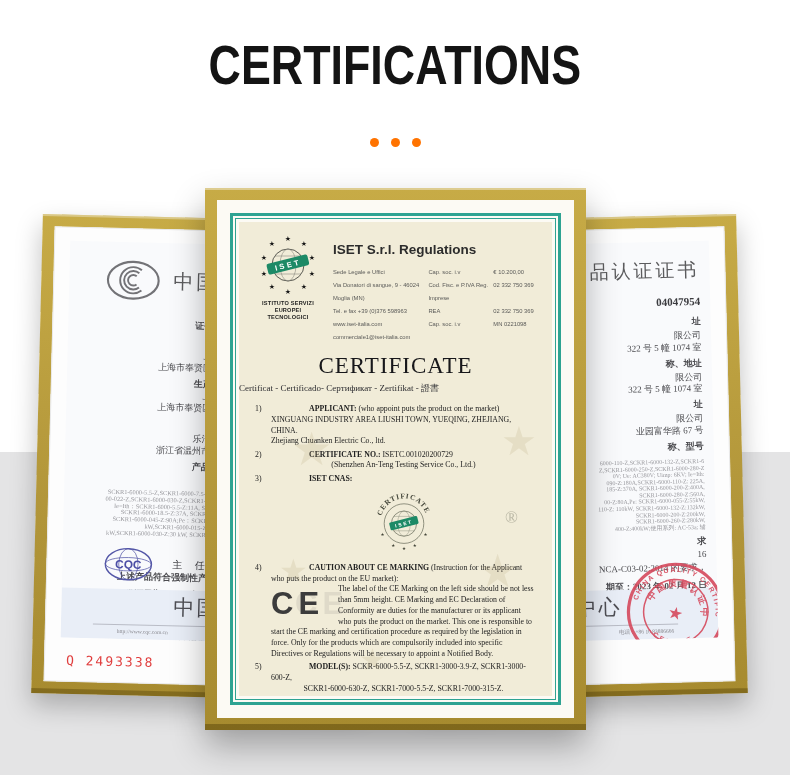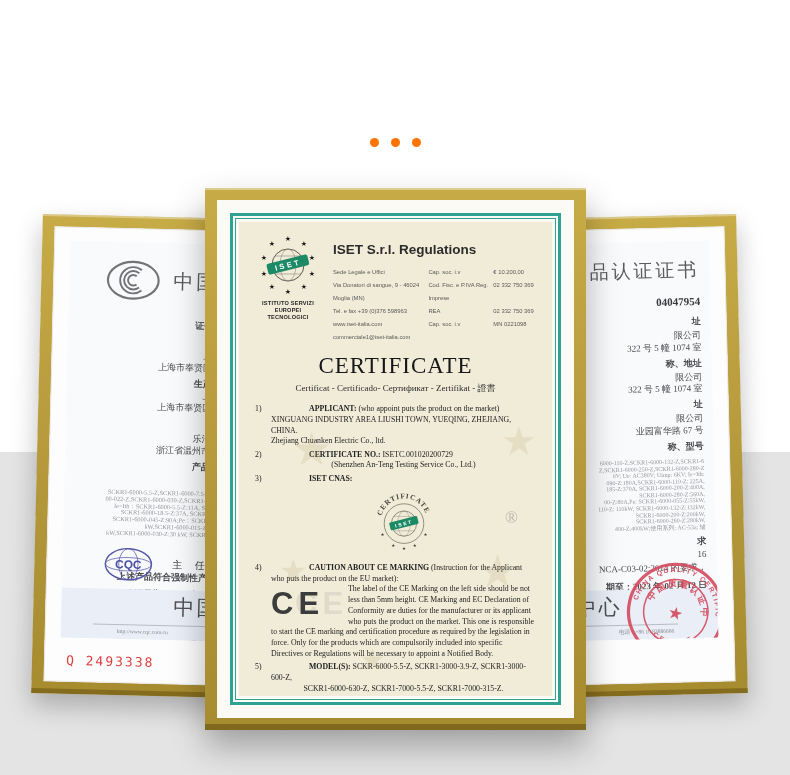--- a/index.html
+++ b/index.html
@@ -80,40 +80,43 @@
              font-family:"Liberation Sans",sans-serif;}
   .chead-right{flex:1;font-family:"Liberation Sans",sans-serif;}
   .ccompany{font-size:13.5px;color:#2c2c2c;font-weight:700;margin:8px 0 9px;}
   .cinfo{width:100%;}
   .cinfo .row{display:flex;font-size:5.8px;color:#5a5a58;line-height:13px;}
   .cinfo .c1{width:47%;}
   .cinfo .c2{width:32%;}
   .cinfo .c3{width:21%;}
 
   .ctitle{text-align:center;font-size:23px;letter-spacing:1px;color:#17171a;margin-top:9px;}
-  .csub{text-align:center;font-size:9px;color:#2c2c30;margin-top:3px;}
+  .csub{font-size:9px;color:#2c2c30;margin-top:3px;}
 
   .clist{margin:9px 16px 0 16px;font-size:7.8px;line-height:1.38;color:#222;}
   .li{display:flex;margin-top:2.5px;}
   .num{width:16px;flex:none;}
   .li .body{flex:1;}
   .li b{font-weight:700;margin-left:38px;}
   .center-line{text-align:center;}
   .mark-row{position:relative;text-align:center;height:76px;}
   .reg-mark{position:absolute;right:18px;top:22px;font-size:17px;color:#8d8d7c;opacity:.55;}
   .ce-glyph{float:left;font-size:31px;font-weight:700;color:#3c3c3c;letter-spacing:5px;
-            line-height:1;margin:4px 24px 2px 0;font-family:"Liberation Sans",sans-serif;
+            line-height:1;margin:4px 14px 2px 0;font-family:"Liberation Sans",sans-serif;
             text-shadow:24px 0 0 rgba(110,110,110,.14);}
 </style>
 </head>
 <body>
 
 <div class="page">
   <div class="gray-band"></div>
 
+  <div class="title-wrap">
+    <div class="page-title">CERTIFICATIONS</div>
+  </div>
   <div class="dots">
     <i></i><i></i><i></i>
   </div>
 
   <div class="cert left-cert cn">
     <div class="frame">
       <div class="paper">
         <div class="lc-inner">
           <div class="lc-logo-row">
             <svg width="56" height="44" viewBox="0 0 64 48">

